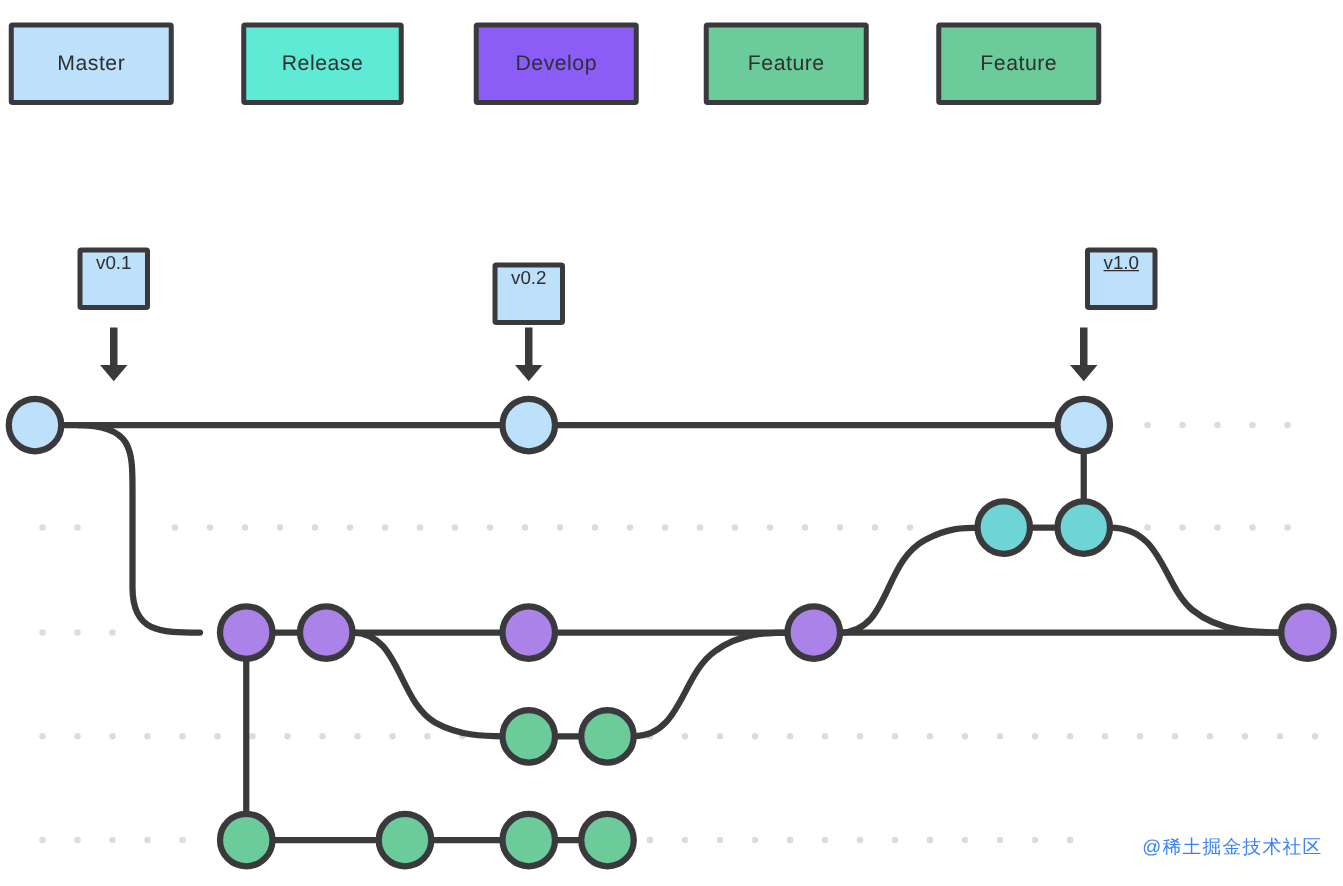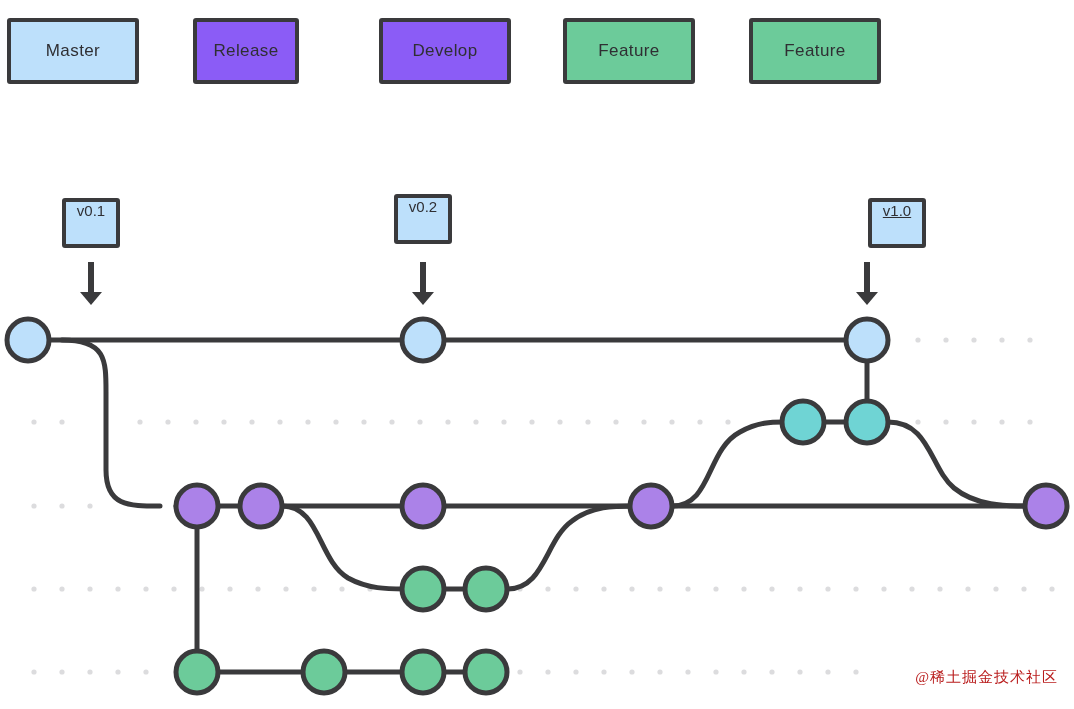--- a/index.html
+++ b/index.html
@@ -62,53 +62,53 @@
     left: 0;
     top: 0;
     width: 1074px;
     height: 709px;
   }
   .watermark {
     position: absolute;
     right: 16px;
     bottom: 22px;
     font-size: 15px;
-    color: #b91c1c;
-    font-family: Liberation Serif, serif;
+    color: #3b82f6;
+    font-family: Liberation Sans, sans-serif;
     letter-spacing: 1px;
     user-select: none;
   }
 </style>
 </head>
 <body>
 
 <div id="canvas">
 
   <div class="legend-row">
     <div class="legend-box" style="left: 7px; width: 132px; background: rgb(189, 224, 251);">
       <span>Master</span>
     </div>
-    <div class="legend-box" style="left: 193px; width: 106px; background: #8b5cf6;">
+    <div class="legend-box" style="left: 193px; width: 130px; background: #5eead4;">
       <span>Release</span>
     </div>
     <div class="legend-box" style="left: 379px; width: 132px; background: #8b5cf6;">
       <span>Develop</span>
     </div>
     <div class="legend-box" style="left: 563px; width: 132px; background: rgb(108, 203, 154);">
       <span>Feature</span>
     </div>
     <div class="legend-box" style="left: 749px; width: 132px; background: rgb(108, 203, 154);">
       <span>Feature</span>
     </div>
   </div>
 
   <div class="tag-box" style="left: 62px; top: 198px;">
     <span>v0.1</span>
   </div>
-  <div class="tag-box" style="left: 394px; top: 194px;">
+  <div class="tag-box" style="left: 394px; top: 210px;">
     <span>v0.2</span>
   </div>
   <div class="tag-box" style="left: 868px; top: 198px; text-decoration: underline;">
     <span>v1.0</span>
   </div>
 
   <svg id="graph" viewBox="0 0 1074 709">
     <g id="dotted-layer">
         <circle cx="34" cy="422" r="2.6" fill="#dcdcde"></circle>
         <circle cx="62" cy="422" r="2.6" fill="#dcdcde"></circle>

